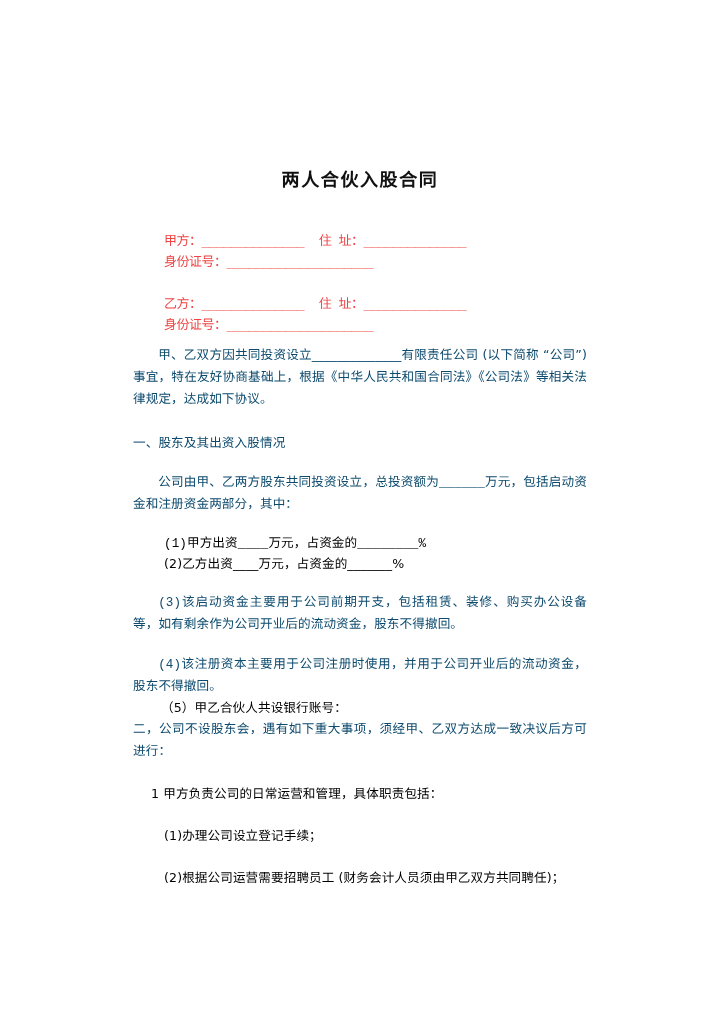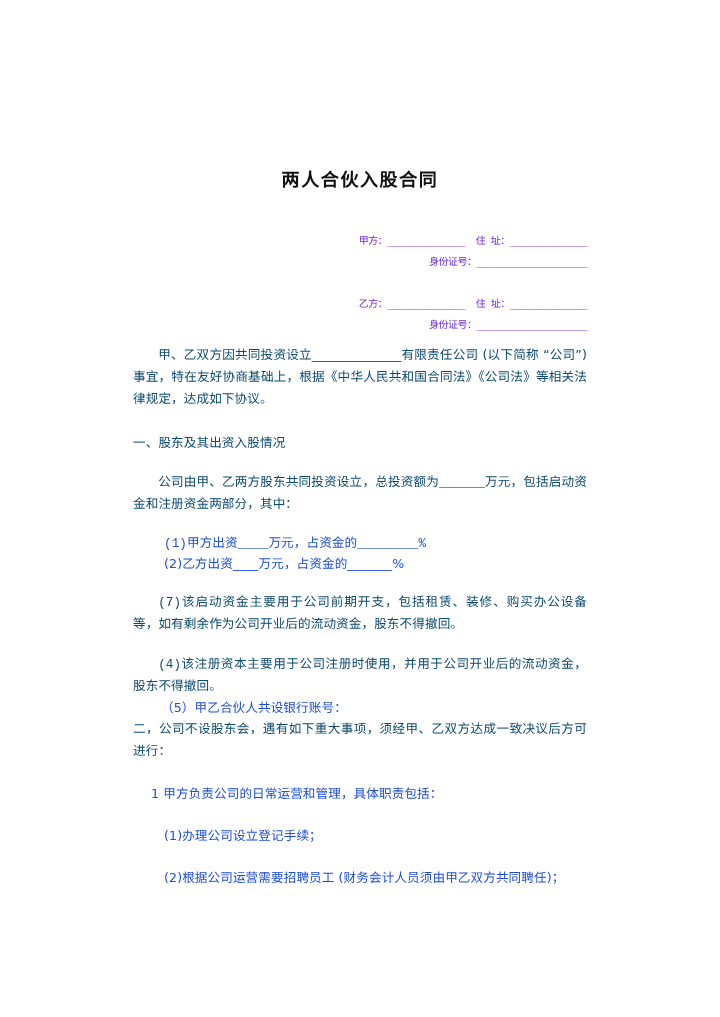--- a/index.html
+++ b/index.html
@@ -49,24 +49,23 @@
     top: 167px;
     width: 454px;
   }
 
   
   .party-block {
     position: absolute;
     left: 0;
     top: 226px;
     width: 454px;
-    font-size: 10px;
+    font-size: 13px;
     line-height: 21px;
-    color: #6d28d9;
-    text-align: right;
+    color: #ef4444;
   }
   .party-group { margin: 0; }
   .party-group.second { margin-top: 21px; }
   .party-line {
     white-space: pre;
     padding-left: 31px;
     letter-spacing: 0.2px;
   }
   .blank {
     font-family: "DejaVu Sans Mono", "Liberation Mono", monospace;
@@ -94,21 +93,21 @@
   p.gap-md { margin-top: 18px; font-family: Liberation Mono, monospace; }
   p.gap-none { margin-top: 0; }
 
   .sub-item {
     margin: 0;
     font-size: 12.6px;
     line-height: 20px;
     text-align: left;
     padding-left: 31px;
     letter-spacing: 0.1px;
-    color: #1d4ed8;
+    color: #000000;
     white-space: pre;
   }
   .sub-item.tight { margin-top: 0; }
 
   .item-lead { padding-left: 18px; }
   .item-lead2 { padding-left: 28px; }
 </style>
 </head>
 <body>
 
@@ -134,21 +133,21 @@
       <p class="para indent gap-none">甲、乙双方因共同投资设立______________有限责任公司 (以下简称 “公司”)事宜，特在友好协商基础上，根据《中华人民共和国合同法》《公司法》等相关法律规定，达成如下协议。</p>
 
       <p class="para gap-lg">一、股东及其出资入股情况</p>
 
       <p class="para indent gap-md">公司由甲、乙两方股东共同投资设立，总投资额为______万元，包括启动资金和注册资金两部分，其中：</p>
 
       <p class="sub-item gap-md">(1)甲方出资____万元，占资金的________%</p>
 
       <p class="sub-item tight">(2)乙方出资____万元，占资金的_______%</p>
 
-      <p class="para indent gap-md">(7)该启动资金主要用于公司前期开支，包括租赁、装修、购买办公设备等，如有剩余作为公司开业后的流动资金，股东不得撤回。</p>
+      <p class="para indent gap-md">(3)该启动资金主要用于公司前期开支，包括租赁、装修、购买办公设备等，如有剩余作为公司开业后的流动资金，股东不得撤回。</p>
 
       <p class="para indent gap-md">(4)该注册资本主要用于公司注册时使用，并用于公司开业后的流动资金，股东不得撤回。</p>
 
       <p class="sub-item tight item-lead2">（5）甲乙合伙人共设银行账号：</p>
 
       <p class="para gap-none">二，公司不设股东会，遇有如下重大事项，须经甲、乙双方达成一致决议后方可进行：</p>
 
       <p class="sub-item gap-lg item-lead">1 甲方负责公司的日常运营和管理，具体职责包括：</p>
 
       <p class="sub-item gap-lg">(1)办理公司设立登记手续；</p>

